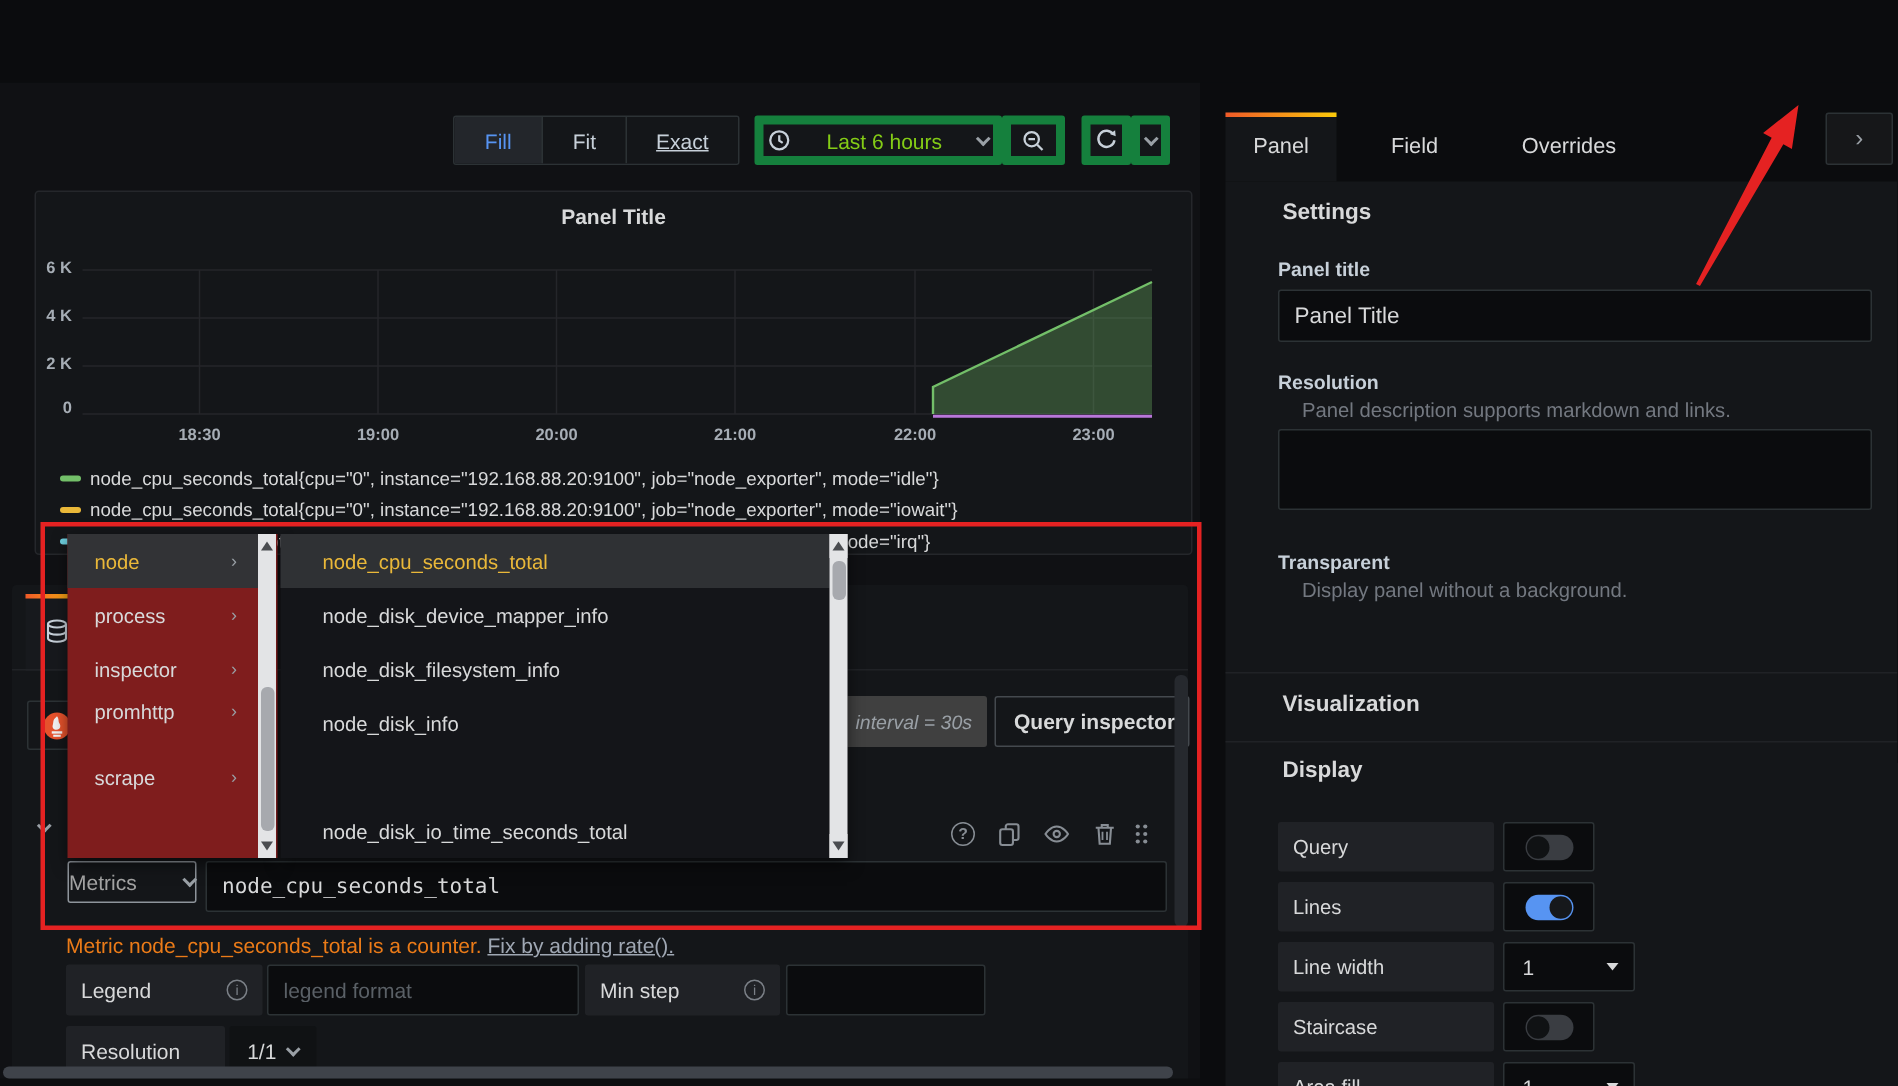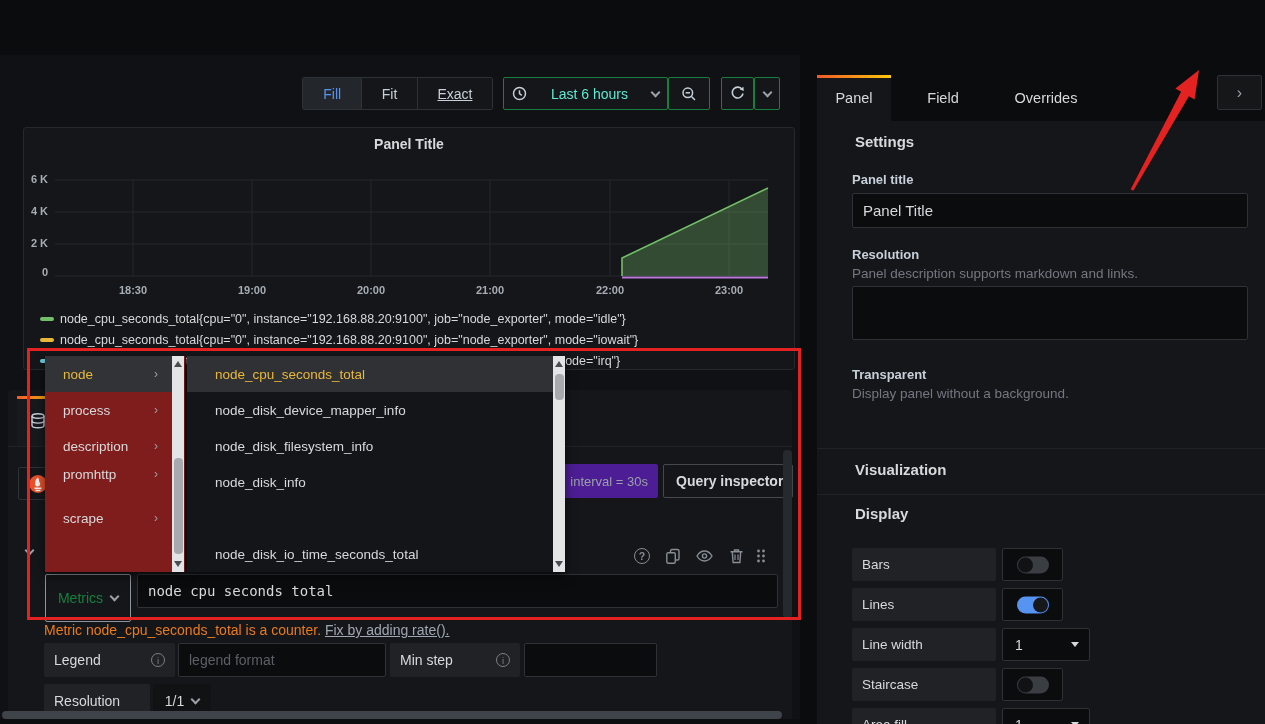--- a/index.html
+++ b/index.html
@@ -22,22 +22,22 @@
   .tb-save { left:1125px; width:53px; }
   .tb-apply { left:1188px; width:52px; background:#3274d9; border-color:#3274d9; color:#fff; font-weight:500; }
   .gear-glyph { font-size:17px; color:#9aa0a6; }
   
   .left-pane { left:0; top:55px; width:800px; height:669px; background:#101114; z-index:1; }
   
   .seg { left:302px; top:77px; width:191px; height:33px; display:flex; border:1px solid #2c3235; border-radius:2px; overflow:hidden; z-index:5; }
   .seg > div { height:100%; display:flex; align-items:center; justify-content:center; font-size:14px; color:#c7d0d9; background:#141619; border-right:1px solid #2c3235; cursor:pointer; }
   .seg > div:last-child { border-right:none;text-decoration:underline; }
   .seg .active { background:#23262b; color:#5794f2; }
-  .tool-btn { top:77px; height:33px; border:1px solid #15803d; border-radius:2px; background:#141619;
-              display:flex; align-items:center; justify-content:center; gap:24px; font-size:14px; color:#5eead4; cursor:pointer; z-index:5; }
+  .tool-btn { top:77px; height:33px; border:6px solid #15803d; border-radius:2px; background:#141619;
+              display:flex; align-items:center; justify-content:center; gap:24px; font-size:14px; color:#84cc16; cursor:pointer; z-index:5; }
   .chv { display:inline-block; width:7px; height:7px; border-right:2px solid #9aa0a6; border-bottom:2px solid #9aa0a6; }
   .chv.down { transform:rotate(45deg); margin-top:-3px; }
   .chv.right { transform:rotate(-45deg); }
   .icon-svg { stroke:#c7d0d9; fill:none; stroke-width:1.5; }
   
   .panel-box { left:23px; top:127px; width:772px; height:243px; background:#141619; border:1px solid #25272b; border-radius:3px; z-index:2; }
   .panel-title { left:23px; top:136px; width:772px; text-align:center; font-size:14px; font-weight:600; color:#d8d9da; z-index:5; }
   .chart-svg { left:23px; top:127px; z-index:4; }
   .ytick { width:36px; text-align:right; font-size:11px; font-weight:600; color:#a6adb5; z-index:5; left:12px; }
   .xtick { width:44px; text-align:center; font-size:11px; font-weight:600; color:#a6adb5; z-index:5; top:284px; }
@@ -46,22 +46,22 @@
   .lg-label { font-size:12.5px; color:#d8d9da; white-space:nowrap; }
   
   .query-bg { left:8px; top:390px; width:784px; height:334px; background:#141619; border-radius:3px; z-index:2; }
   .qtab { left:17px; top:396px; width:42px; height:51px; background:#17191d; border-bottom:1px solid #202226; z-index:3;
           display:flex; align-items:center; justify-content:center; }
   .qtab::before { content:""; position:absolute; left:0; top:0; width:100%; height:3px;
                   background:linear-gradient(90deg,#f05a28,#fbca0a); }
   .qtab-strip-border { left:8px; top:446px; width:784px; height:1px; background:#202226; z-index:3; }
   .ds-box { left:18px; top:467px; width:40px; height:33px; background:#141619; border:1px solid #2c3235; border-radius:2px; z-index:3;
             display:flex; align-items:center; justify-content:center; }
-  .interval-box { left:548px; top:464px; width:110px; height:34px; background:#4c1d95; border-radius:2px; z-index:3;
-                  display:flex; align-items:center; justify-content:flex-end; padding-right:10px; font-size:13px; color:#9aa0a6; }
+  .interval-box { left:548px; top:464px; width:110px; height:34px; background:#404040; border-radius:2px; z-index:3;
+                  display:flex; align-items:center; justify-content:flex-end; padding-right:10px; font-size:13px; color:#9aa0a6;font-style:italic; }
   .qi-btn { left:663px; top:464px; width:130px; height:34px; border:1px solid #44494e; border-radius:2px; background:transparent; z-index:3;
             display:flex; align-items:center; padding-left:12px; font-size:14px; font-weight:600; color:#d8d9da; white-space:nowrap; overflow:hidden; cursor:pointer; }
   .rowA-chv { left:26px; top:550px; z-index:3; }
   .q-icon { top:547px; width:18px; height:18px; z-index:3; display:flex; align-items:center; justify-content:center; cursor:pointer; }
   .help-circ { width:16px; height:16px; border:1.4px solid #878d94; border-radius:50%; color:#878d94; font-size:10.5px; font-weight:700;
                display:flex; align-items:center; justify-content:center; }
   .help-circ::before { content:"?"; }
   .v-scroll { left:783px; top:450px; width:9px; height:168px; background:#26292e; border-radius:4px; z-index:6; }
   
   .menu { z-index:20; box-shadow:0 4px 10px rgba(0,0,0,.55); }
@@ -72,22 +72,22 @@
   .menu-right .mitem { width:366px; padding-left:28px; }
   .mitem.sel { background:#323336; color:#eab839; }
   .menu-right .mitem.sel { background:#2f3134; }
   .msub { position:absolute; right:14px; color:#9aa0a6; font-size:12px; }
   .sb { position:absolute; width:12px; height:216px; background:#e3e4e6; z-index:21; top:356px; }
   .sb-btn { position:absolute; left:0; width:12px; height:16px; background:#e3e4e6; display:flex; align-items:center; justify-content:center; cursor:pointer; }
   .tri-up { width:0; height:0; border-left:4px solid transparent; border-right:4px solid transparent; border-bottom:6px solid #4a4c50; }
   .tri-dn { width:0; height:0; border-left:4px solid transparent; border-right:4px solid transparent; border-top:6px solid #4a4c50; }
   .sb-thumb { position:absolute; left:1.5px; width:9px; background:#a7a9ae; border-radius:4px; cursor:pointer; }
   
-  .metrics-btn { left:45px; top:574px; width:86px; height:48px; background:#141619; border:1px solid #8e949b; border-radius:2px; z-index:6;
-                 display:flex; align-items:center; justify-content:center; gap:8px; font-size:14px; color:#15803d; cursor:pointer; }
+  .metrics-btn { left:45px; top:574px; width:86px; height:28px; background:#141619; border:1px solid #8e949b; border-radius:2px; z-index:6;
+                 display:flex; align-items:center; justify-content:space-between; gap:8px; font-size:14px; color:#a3a3a3; cursor:pointer; }
   .metric-input { left:137px; top:574px; width:641px; height:34px; background:#0b0c0e; border:1px solid #2c3235; border-radius:2px; z-index:6;
                   font-family:"DejaVu Sans Mono", monospace; font-size:14px; color:#d8d9da; padding-left:10px; }
   .warn-line { left:44px; top:622px; width:745px; font-size:14px; z-index:6; white-space:nowrap; }
   .warn-text { color:#eb7b18; }
   .warn-link { color:#9fa7b3; text-decoration:underline; cursor:pointer; }
   .opt-label { background:#202226; border-radius:2px; display:flex; align-items:center; padding:0 10px; font-size:14px; color:#d8d9da; z-index:6; position:absolute; height:34px; }
   .opt-input { background:#0b0c0e; border:1px solid #2c3235; border-radius:2px; z-index:6; position:absolute; height:34px;
                font-size:14px; color:#d8d9da; padding-left:10px; }
   .opt-input::placeholder { color:#5a6066; }
   .info-i { width:14px; height:14px; border:1px solid #7b8087; border-radius:50%; color:#7b8087; font-size:9.5px;
@@ -100,21 +100,21 @@
   
   .side-content { left:817px; top:121px; width:448px; height:603px; background:#141619; z-index:2; }
   .side-tab { top:75px; height:46px; display:flex; align-items:center; justify-content:center; font-size:14.5px; color:#d8d9da; cursor:pointer; z-index:4; }
   .side-tab.active { background:#141619; }
   .side-tab.active::before { content:""; position:absolute; left:0; top:0; width:100%; height:3px;
                              background:linear-gradient(90deg,#f05a28,#fbca0a); }
   .collapse-btn { left:1217px; top:75px; width:45px; height:35px; border:1px solid #2c3235; border-radius:2px; background:#161719; z-index:4;
                   display:flex; align-items:center; justify-content:center; cursor:pointer; }
   .sec-head { font-size:15px; font-weight:600; color:#d8d9da; z-index:4; }
   .fld-label { font-size:13px; font-weight:600; color:#c7d0d9; z-index:4; }
-  .fld-help { font-size:13.5px; color:#737880; z-index:4; }
+  .fld-help { font-size:13.5px; color:#737880; z-index:4;margin-left:16px; }
   .side-input { background:#0b0c0e; border:1px solid #2c3235; border-radius:2px; color:#d8d9da; font-size:15px; padding-left:10px; z-index:4; position:absolute;
                 font-family:"Liberation Sans", sans-serif; }
   .divider { left:817px; width:448px; height:1px; background:#202226; z-index:4; }
   .toggle-pill { width:34px; height:18px; border-radius:9px; position:relative; cursor:pointer; }
   .toggle-pill.off { background:#3a3d42; }
   .toggle-pill.off::after { content:""; position:absolute; left:1px; top:1px; width:16px; height:16px; border-radius:50%; background:#101214; }
   .toggle-pill.on { background:#5794f2; }
   .toggle-pill.on::after { content:""; position:absolute; right:1px; top:1px; width:16px; height:16px; border-radius:50%; background:#16181b; }
   .disp-label { position:absolute; left:852px; width:144px; height:33px; background:#202226; border-radius:2px;
                 display:flex; align-items:center; padding-left:10px; font-size:13.5px; color:#d8d9da; z-index:4; }
@@ -274,21 +274,21 @@
 <div class="abs menu menu-left">
   <div class="mitem sel" style="top:0">
       <span>node</span>
       <span class="msub">›</span>
     </div>
   <div class="mitem" style="top:36px">
       <span>process</span>
       <span class="msub">›</span>
     </div>
   <div class="mitem" style="top:72px">
-      <span>description</span>
+      <span>inspector</span>
       <span class="msub">›</span>
     </div>
   <div class="mitem" style="top:100px">
       <span>promhttp</span>
       <span class="msub">›</span>
     </div>
   <div class="mitem" style="top:144px">
       <span>scrape</span>
       <span class="msub">›</span>
     </div>
@@ -371,21 +371,21 @@
 <div class="abs fld-help" style="left:852px;top:386px">Display panel without a background.</div>
 <div class="abs toggle-pill off" style="left:852px;top:404px"></div>
 
 <div class="abs divider" style="top:448px"></div>
 <span class="abs chv right" style="left:834px;top:467px"></span>
 <div class="abs sec-head" style="left:855px;top:461px">Visualization</div>
 <div class="abs divider" style="top:494px"></div>
 <span class="abs chv down" style="left:830px;top:511px"></span>
 <div class="abs sec-head" style="left:855px;top:505px">Display</div>
 
-<div class="disp-label" style="top:548px">Bars</div>
+<div class="disp-label" style="top:548px">Query</div>
 <div class="disp-toggle" style="top:548px">
     <span class="toggle-pill off"></span>
   </div>
 
 <div class="disp-label" style="top:588px">Lines</div>
 <div class="disp-toggle" style="top:588px">
     <span class="toggle-pill on"></span>
   </div>
 
 <div class="disp-label" style="top:628px">Line width</div>

